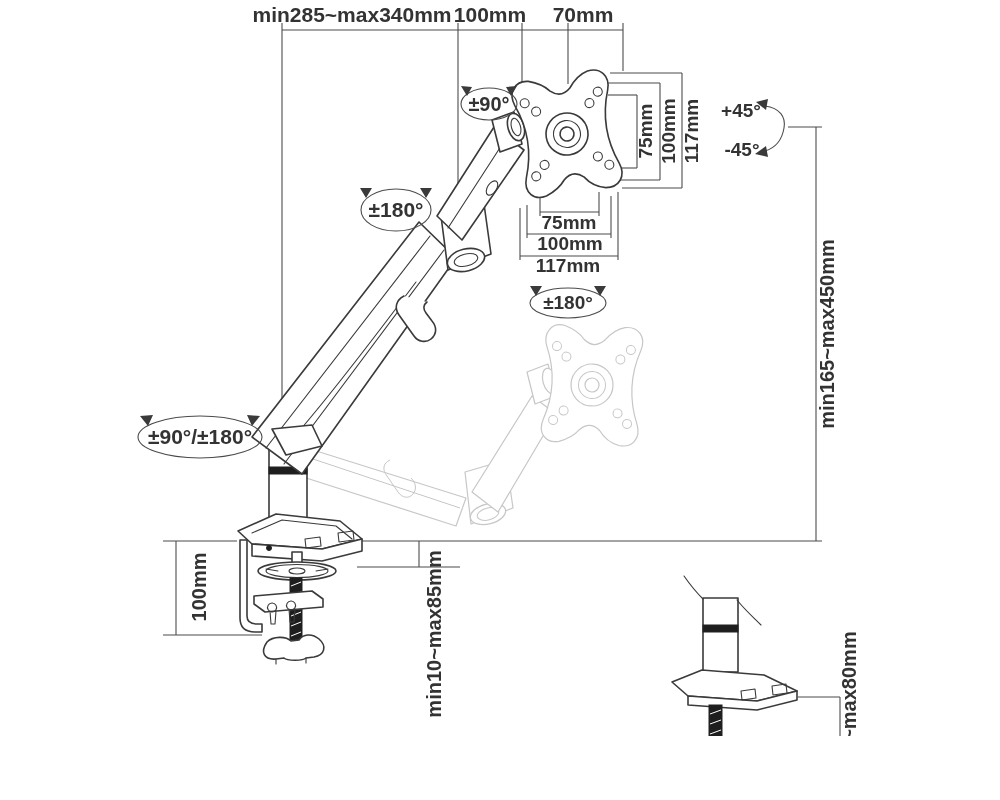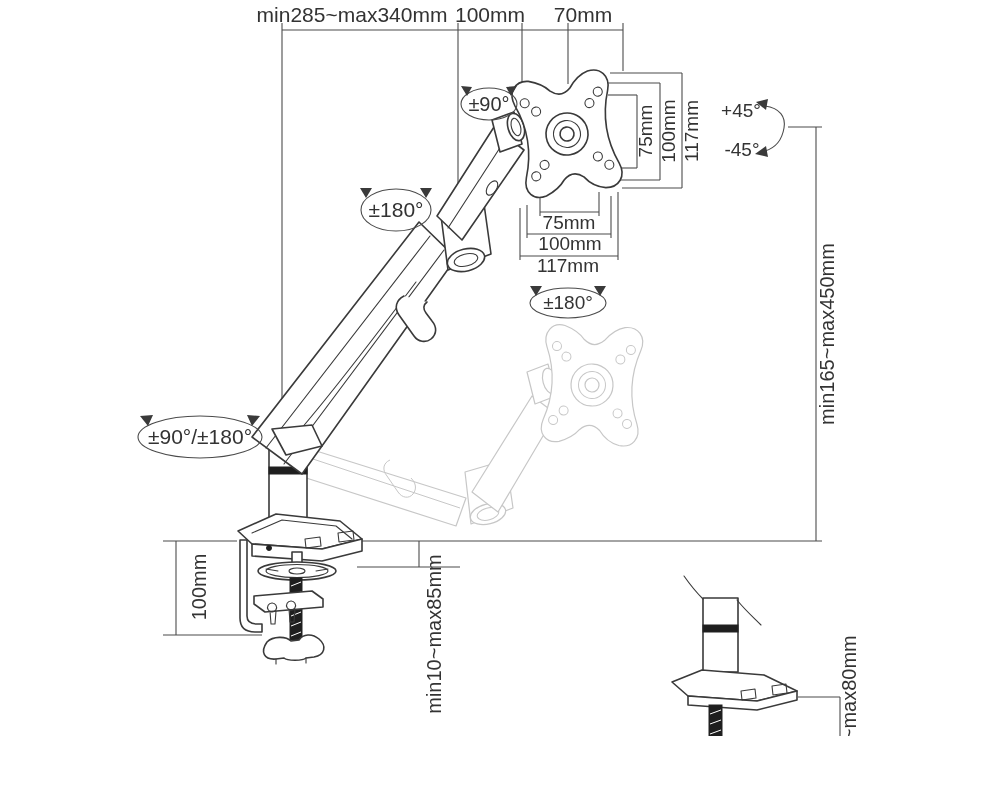--- a/index.html
+++ b/index.html
@@ -1,16 +1,16 @@
 <!DOCTYPE html>
 <html><head>
 <meta charset="utf-8">
 <style>
   html,body{margin:0;padding:0;background:#ffffff;}
-  .stage{width:1000px;height:736px;position:relative;background:#fff;overflow:hidden;}
+  .stage{width:1000px;height:736px;position:relative;background:#fff;overflow:hidden;font-weight:bold;}
   svg{display:block;}
   text{font-family:"Liberation Sans","DejaVu Sans",sans-serif;fill:#333333;}
   .t21{font-size:21px;}
   .t20{font-size:20px;}
   .t19{font-size:19px;}
   .main{stroke:#3a3a3a;stroke-width:1.6;fill:#ffffff;stroke-linejoin:round;stroke-linecap:round;}
   .mainthin{stroke:#3a3a3a;stroke-width:1.1;fill:none;stroke-linejoin:round;stroke-linecap:round;}
   .dark{stroke:#222;fill:#1e1e1e;}
   .dim{stroke:#4b4b4b;stroke-width:1.1;fill:none;stroke-linecap:butt;}
   .arrowhead{fill:#3a3a3a;stroke:none;}

